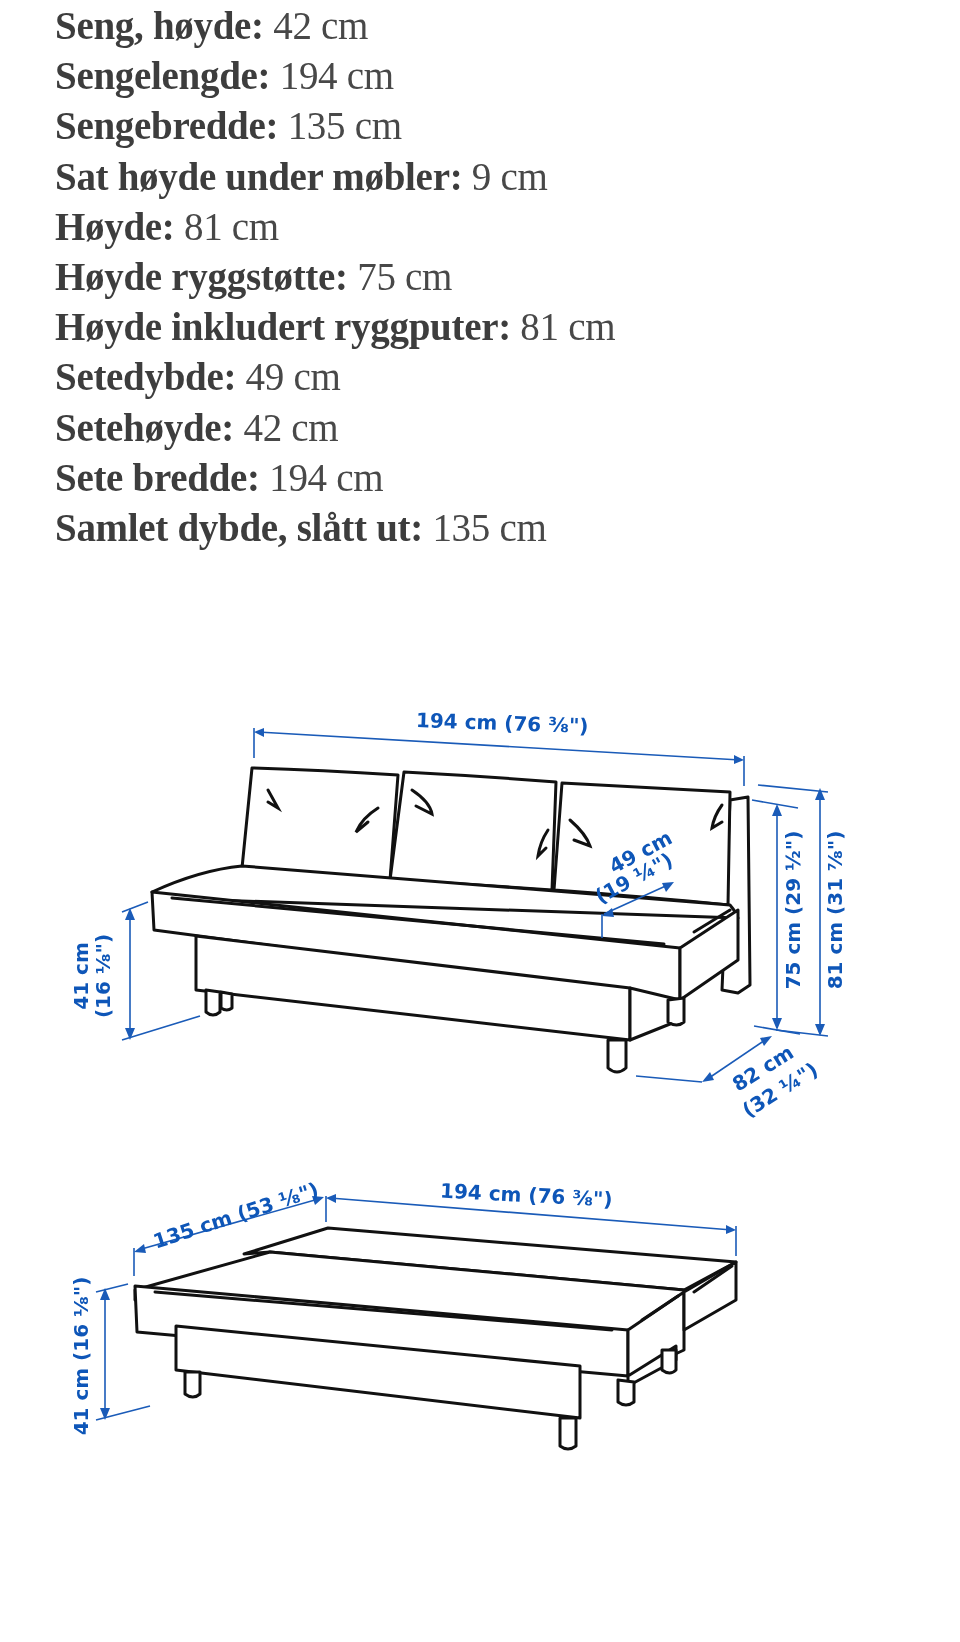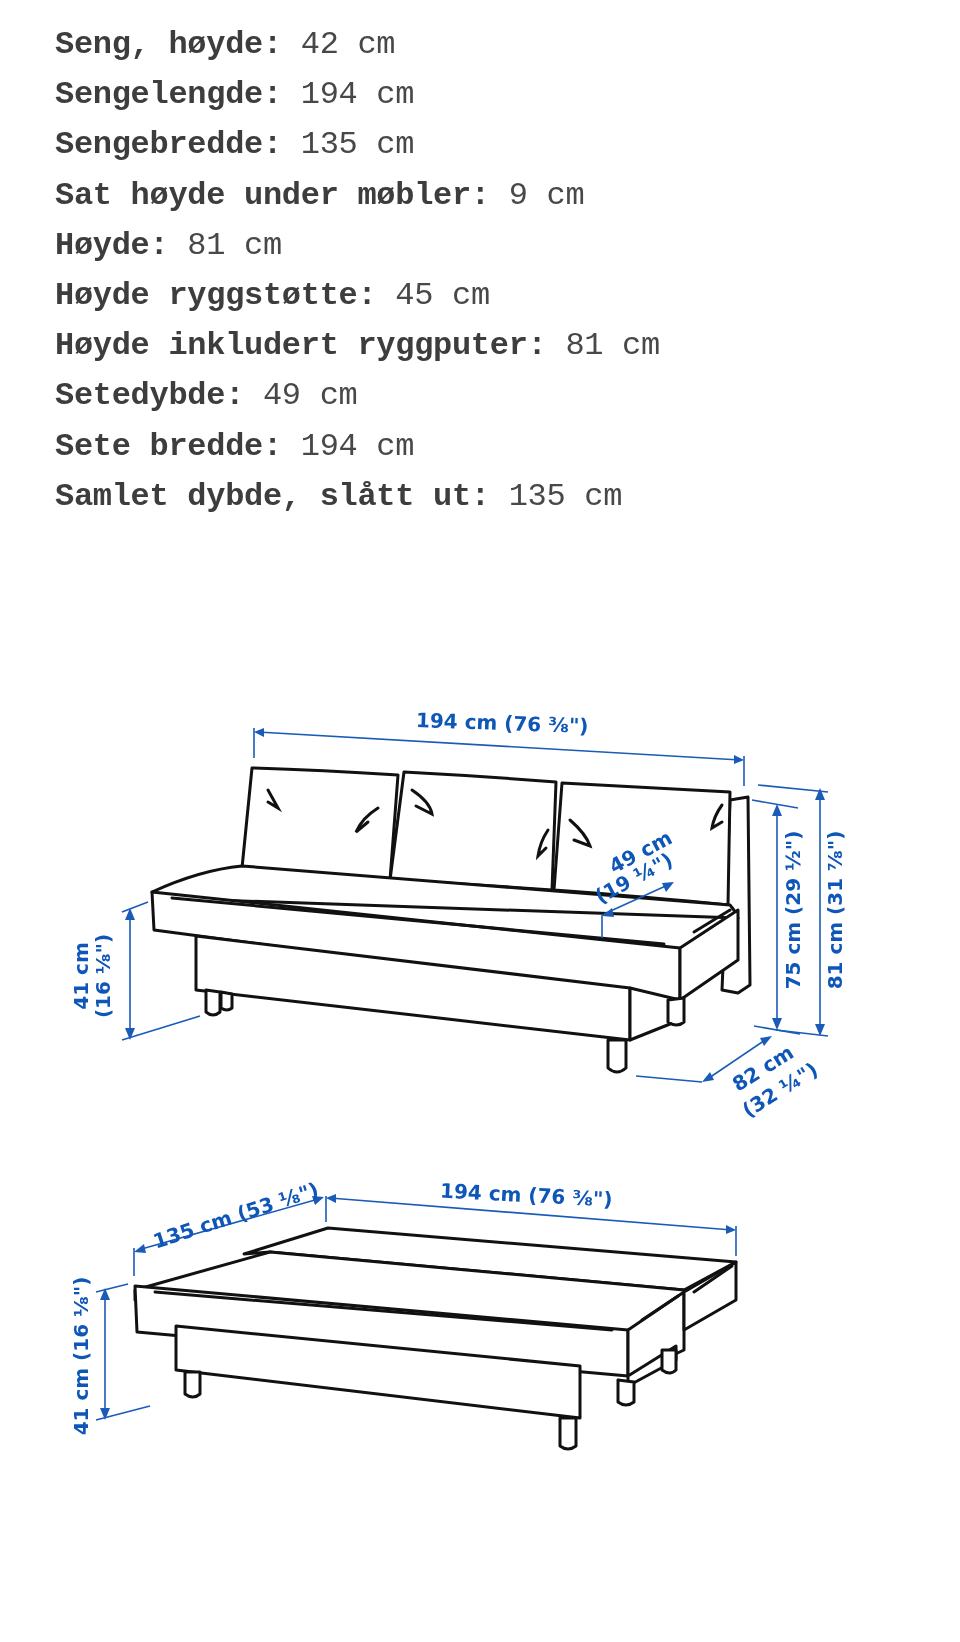--- a/index.html
+++ b/index.html
@@ -1,20 +1,20 @@
 <!DOCTYPE html>
 <html><head>
   <meta charset="utf-8">
   <style>
     html, body { margin: 0; padding: 0; background: #ffffff; }
     body { width: 960px; height: 1642px; position: relative; overflow: hidden; }
     .specs {
-      position: absolute; left: 55px; top: 20px;
-      font-family: Liberation Mono, monospace;
-      font-size: 32px; color: #484848;
+      position: absolute; left: 55px; top: 1px;
+      font-family: Liberation Serif, serif;
+      font-size: 39px; color: #484848;
       letter-spacing: -0.3px;
     }
     .spec-row { height: 50.2px; line-height: 50px; white-space: nowrap; }
     .spec-label { font-weight: bold; color: #3d3d3d; }
     .spec-value { font-weight: normal; }
     .diagram { position: absolute; left: 0; top: 700px; width: 960px; height: 860px; }
     .diagram svg { display: block; }
     .dim-text {
       font-family: "DejaVu Sans", sans-serif;
       font-weight: bold; font-size: 20px; fill: #0e56b8;
@@ -26,23 +26,24 @@
   </style>
 </head>
 <body>
 
 <div class="specs">
   <div class="spec-row"><span class="spec-label">Seng, høyde:</span><span class="spec-value"> 42 cm</span></div>
   <div class="spec-row"><span class="spec-label">Sengelengde:</span><span class="spec-value"> 194 cm</span></div>
   <div class="spec-row"><span class="spec-label">Sengebredde:</span><span class="spec-value"> 135 cm</span></div>
   <div class="spec-row"><span class="spec-label">Sat høyde under møbler:</span><span class="spec-value"> 9 cm</span></div>
   <div class="spec-row"><span class="spec-label">Høyde:</span><span class="spec-value"> 81 cm</span></div>
-  <div class="spec-row"><span class="spec-label">Høyde ryggstøtte:</span><span class="spec-value"> 45 cm</span></div>
+  <div class="spec-row"><span class="spec-label">Høyde ryggstøtte:</span><span class="spec-value"> 75 cm</span></div>
   <div class="spec-row"><span class="spec-label">Høyde inkludert ryggputer:</span><span class="spec-value"> 81 cm</span></div>
   <div class="spec-row"><span class="spec-label">Setedybde:</span><span class="spec-value"> 49 cm</span></div>
+  <div class="spec-row"><span class="spec-label">Setehøyde:</span><span class="spec-value"> 42 cm</span></div>
   <div class="spec-row"><span class="spec-label">Sete bredde:</span><span class="spec-value"> 194 cm</span></div>
   <div class="spec-row"><span class="spec-label">Samlet dybde, slått ut:</span><span class="spec-value"> 135 cm</span></div>
 </div>
 
 <div class="diagram">
   <svg width="960" height="860" viewBox="0 700 960 860" xmlns="http://www.w3.org/2000/svg">
 
     <g>
 
       <path class="sofa" d="M730 800 L748 797 L750 985 L738 993 L722 990 Z"></path>

